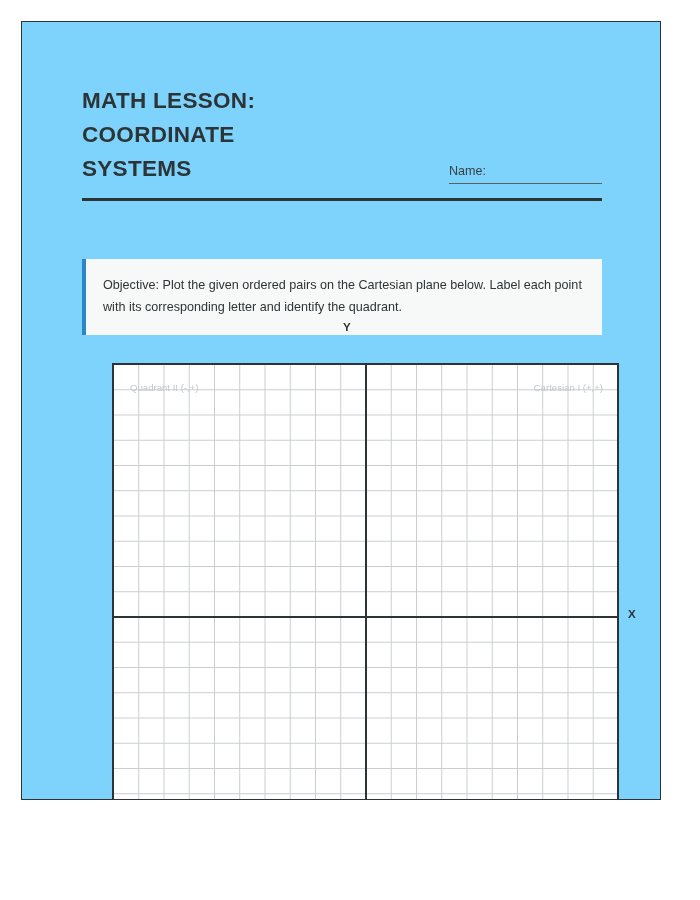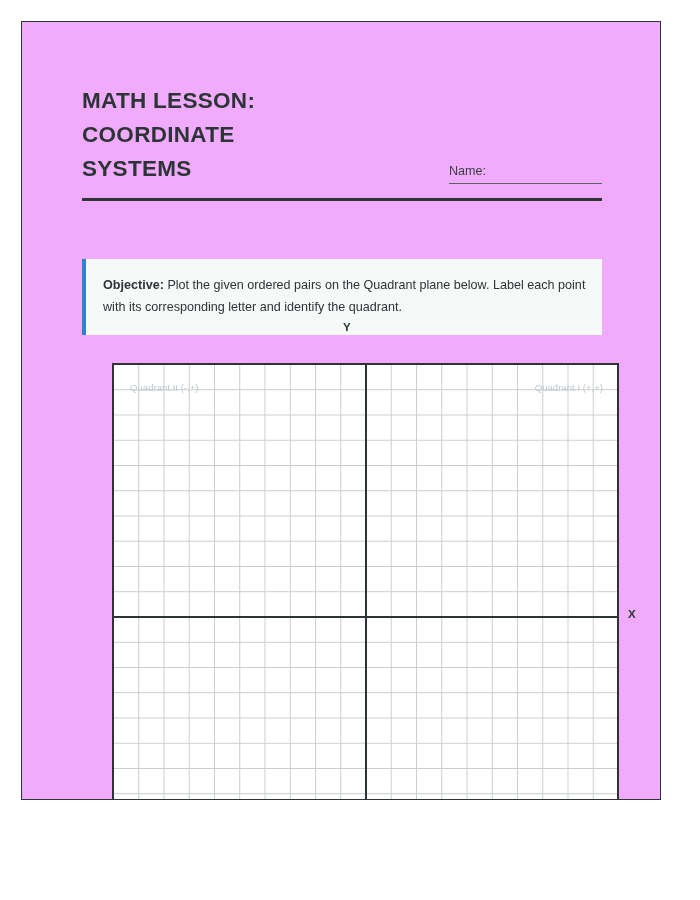--- a/index.html
+++ b/index.html
@@ -16,21 +16,21 @@
   }
 
   
   .page-sheet {
     position: absolute;
     left: 21px;
     top: 21px;
     width: 640px;
     height: 779px;
     border: 1.3px solid #2d3436;
-    background: #f0abfc;
+    background: #7dd3fc;
     box-sizing: border-box;
     overflow: hidden;
   }
 
   
   .header-block {
     position: absolute;
     left: 60px;
     top: 62px;
     width: 520px;
@@ -86,21 +86,21 @@
     background: #f7f8f8;
     border-left: 4px solid #2e86c9;
     padding: 15px 16px 16px 17px;
   }
   .objective-text {
     font-size: 12.6px;
     line-height: 1.78;
     color: #2d3436;
   }
   .objective-text b {
-    font-weight: bold;
+    font-weight: normal;
   }
 
   
   .graph-area {
     position: absolute;
     left: 69px;
     top: 299px;
     width: 530px;
     height: 500px;
   }
@@ -178,29 +178,29 @@
           <span class="field-label">Name:</span>
           <div class="field-line"></div>
         </div>
       </div>
     </div>
     <div class="title-rule"></div>
   </div>
 
   <div class="objective-box">
     <div class="objective-text">
-      <b>Objective:</b><span> Plot the given ordered pairs on the Quadrant plane below. Label each point with its corresponding letter and identify the quadrant.</span>
+      <b>Objective:</b><span> Plot the given ordered pairs on the Cartesian plane below. Label each point with its corresponding letter and identify the quadrant.</span>
     </div>
   </div>
 
   <div class="graph-area">
     <div class="axis-label-y">Y</div>
     <div class="axis-label-x">X</div>
 
     <div class="plane">
       <div class="axis-y-line"></div>
       <div class="axis-x-line"></div>
       <div class="quadrant-label q2">Quadrant II (-,+)</div>
-      <div class="quadrant-label q1">Quadrant I (+,+)</div>
+      <div class="quadrant-label q1">Cartesian I (+,+)</div>
     </div>
   </div>
 
 </div>
 
 </body></html>

